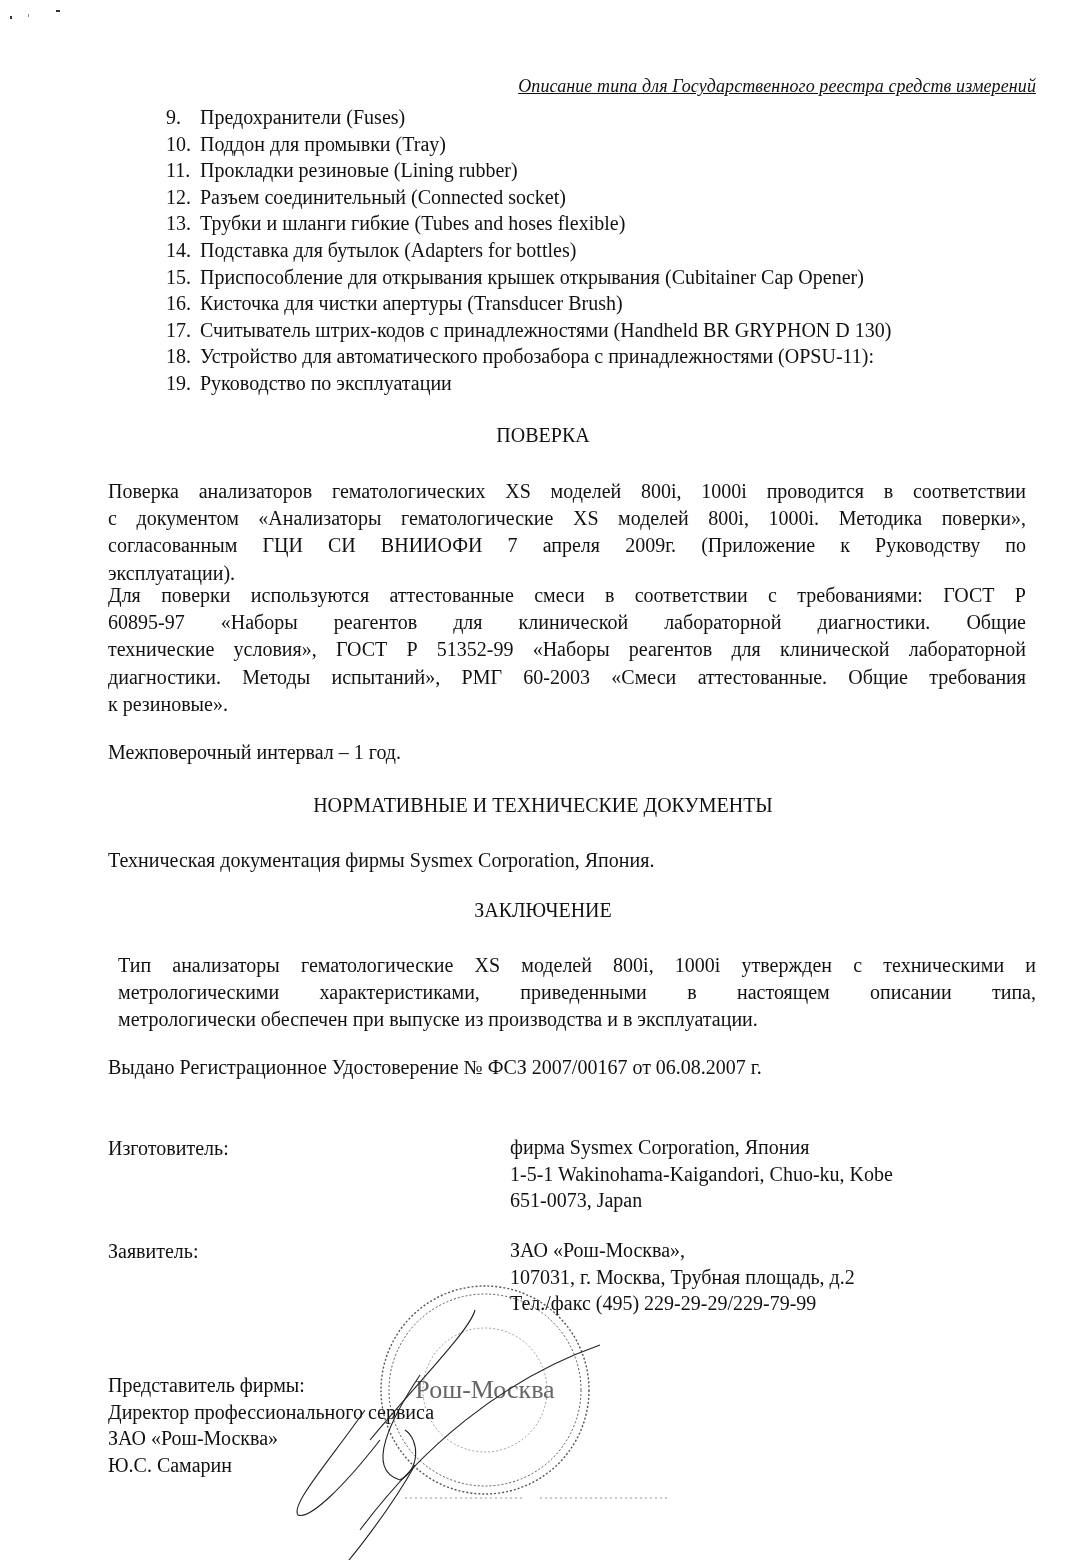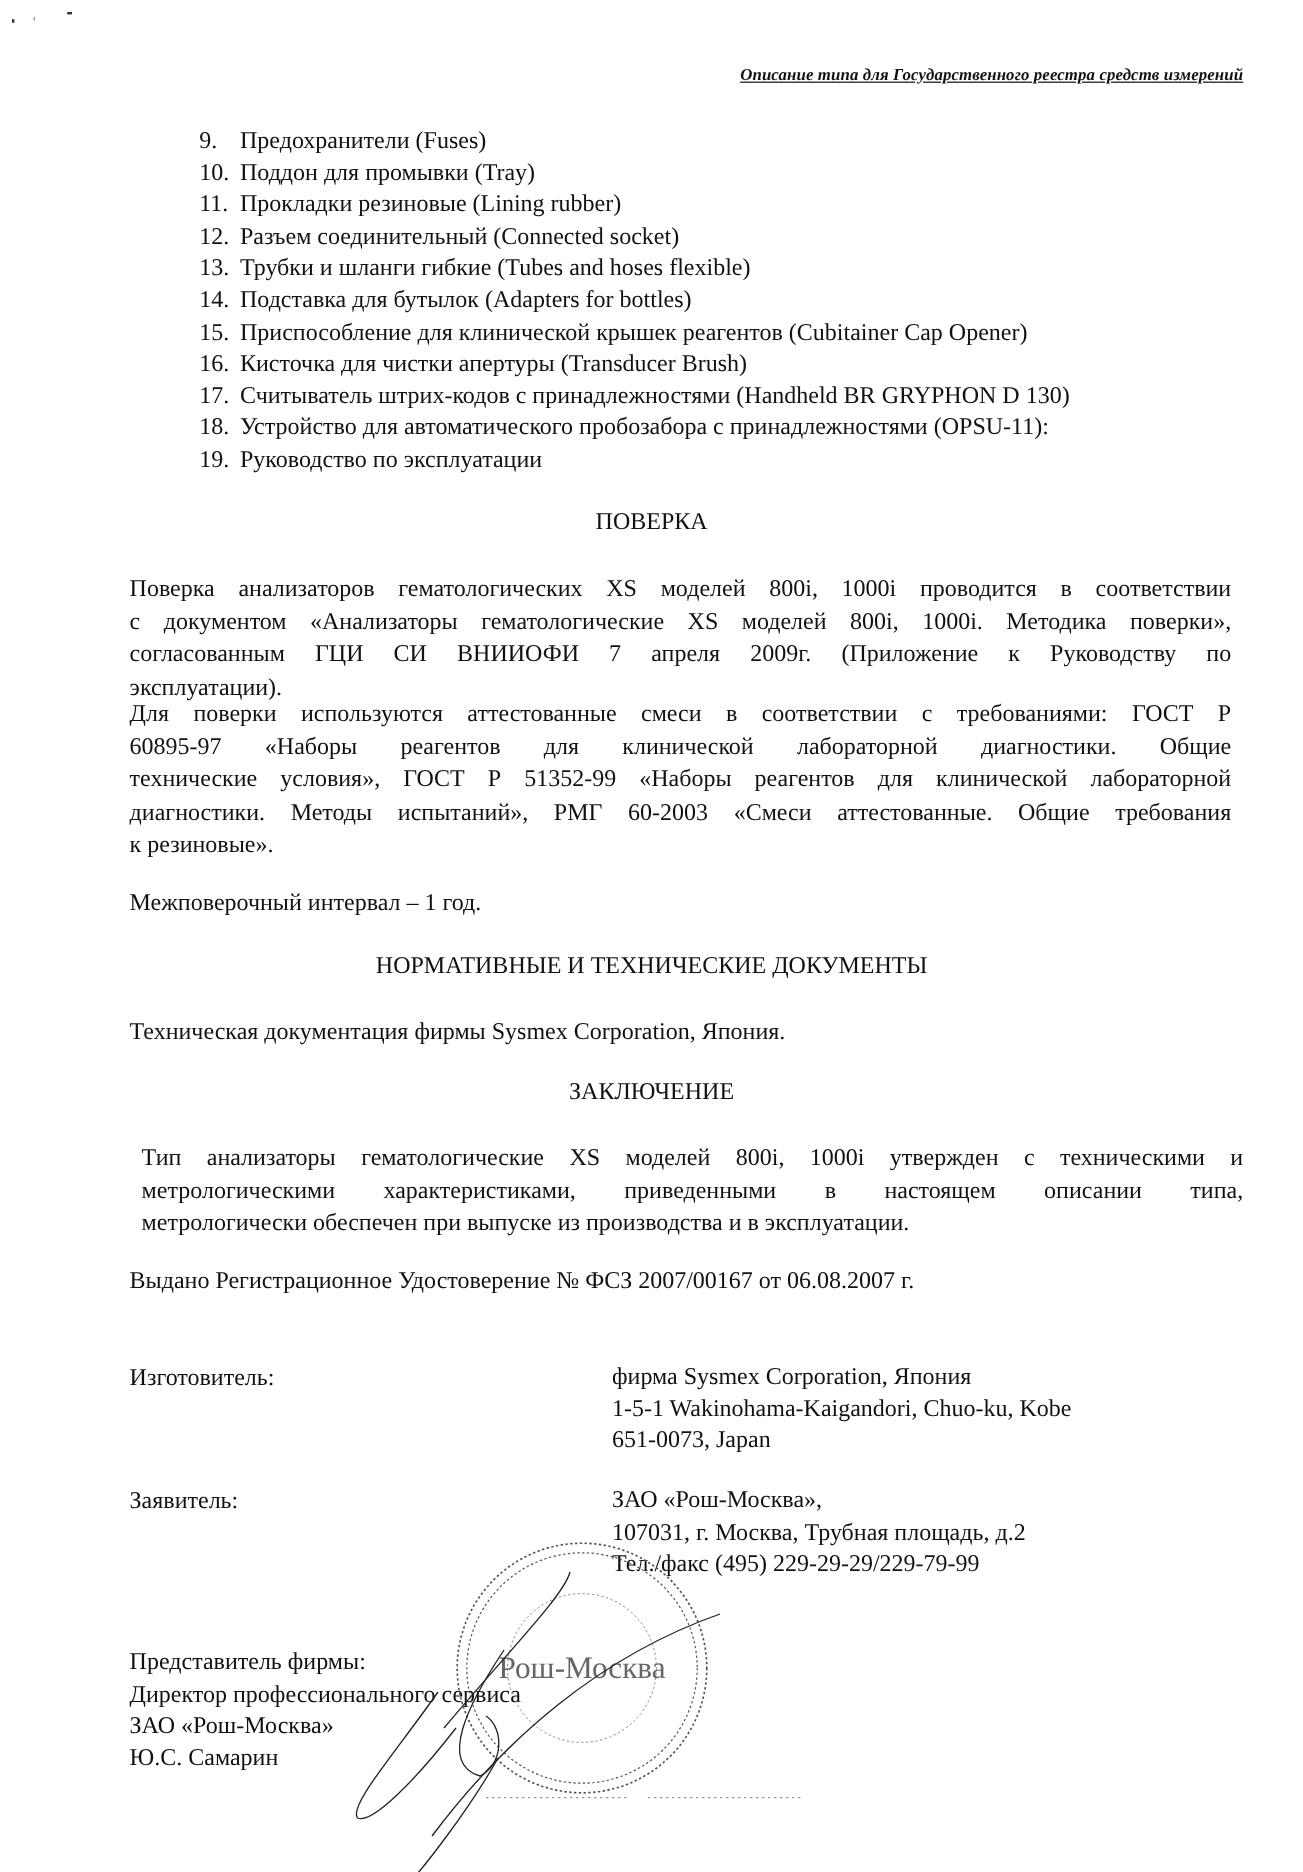--- a/index.html
+++ b/index.html
@@ -3,23 +3,23 @@
   <meta charset="utf-8">
   <style>
     html, body { margin:0; padding:0; background:#ffffff; }
     body {
       width:1086px; height:1560px; position:relative; overflow:hidden;
       font-family:"Liberation Serif", "DejaVu Serif", serif;
       color:#111; font-size:20px;
     }
     .abs { position:absolute; }
     .header {
-      left:456px; top:56px; width:580px; text-align:right;
-      font-style:italic; font-weight:bold; text-decoration:underline;
-      font-size:14px; letter-spacing:0.1px;
+      left:456px; top:76px; width:580px; text-align:right;
+      font-style:italic; font-weight:normal; text-decoration:underline;
+      font-size:18px; letter-spacing:0.1px;
     }
     .list { left:142px; top:104px;margin-left:24px; }
     .list .li { height:26.6px; line-height:26.6px; white-space:nowrap; }
     .list .num { display:inline-block; width:34px; }
     .list .li.first .num { width:34px; }
     .heading { width:1086px; text-align:center; left:0; font-size:20px; }
     .para {
       left:108px; width:918px; text-align:justify; line-height:27.2px;
     }
     .para .ln { display:block; text-align:justify; text-align-last:justify; height:27.2px; }
@@ -42,21 +42,21 @@
 
 <div class="abs header">Описание типа для Государственного реестра средств измерений</div>
 
 <div class="abs list">
   <div class="li first"><span class="num">9.</span><span>Предохранители (Fuses)</span></div>
   <div class="li"><span class="num">10.</span><span>Поддон для промывки (Tray)</span></div>
   <div class="li"><span class="num">11.</span><span>Прокладки резиновые (Lining rubber)</span></div>
   <div class="li"><span class="num">12.</span><span>Разъем соединительный (Connected socket)</span></div>
   <div class="li"><span class="num">13.</span><span>Трубки и шланги гибкие (Tubes and hoses flexible)</span></div>
   <div class="li"><span class="num">14.</span><span>Подставка для бутылок (Adapters for bottles)</span></div>
-  <div class="li"><span class="num">15.</span><span>Приспособление для клинической крышек реагентов (Cubitainer Cap Opener)</span></div>
+  <div class="li"><span class="num">15.</span><span>Приспособление для открывания крышек открывания (Cubitainer Cap Opener)</span></div>
   <div class="li"><span class="num">16.</span><span>Кисточка для чистки апертуры (Transducer Brush)</span></div>
   <div class="li"><span class="num">17.</span><span>Считыватель штрих-кодов с принадлежностями (Handheld BR GRYPHON D 130)</span></div>
   <div class="li"><span class="num">18.</span><span>Устройство для автоматического пробозабора с принадлежностями (OPSU-11):</span></div>
   <div class="li"><span class="num">19.</span><span>Руководство по эксплуатации</span></div>
 </div>
 
 <div class="abs heading" style="top:424px;">ПОВЕРКА</div>
 
 <div class="abs para" style="top:478px;">
   <span class="ln">Поверка анализаторов гематологических XS моделей 800i, 1000i проводится в соответствии</span>

